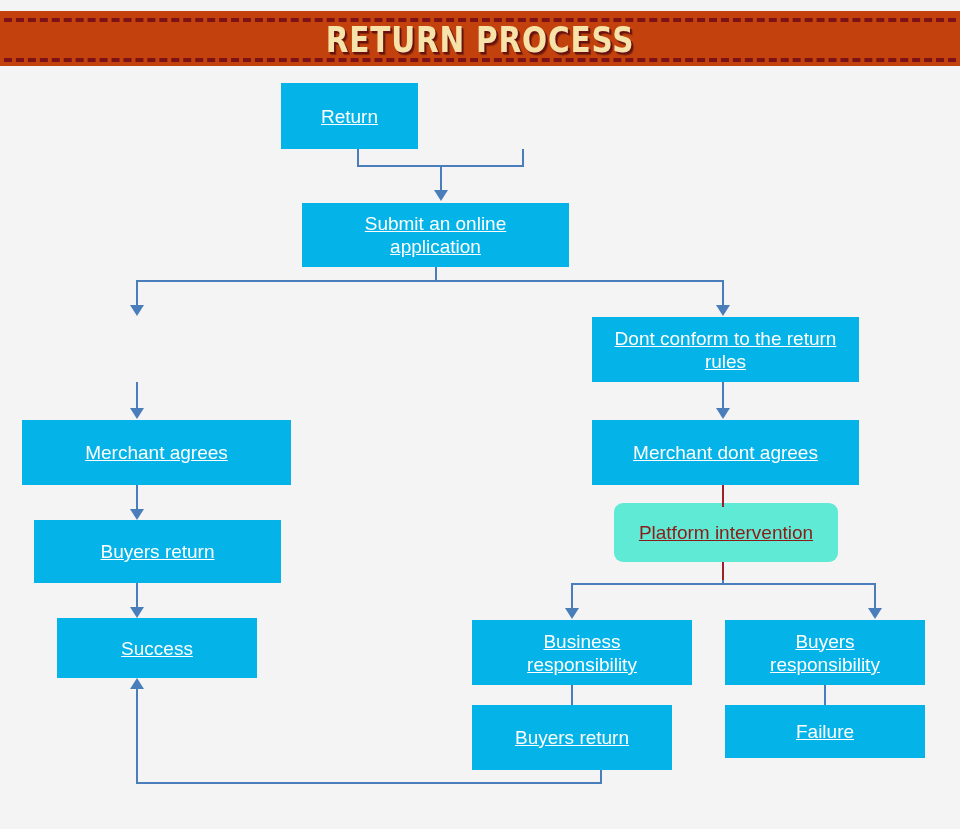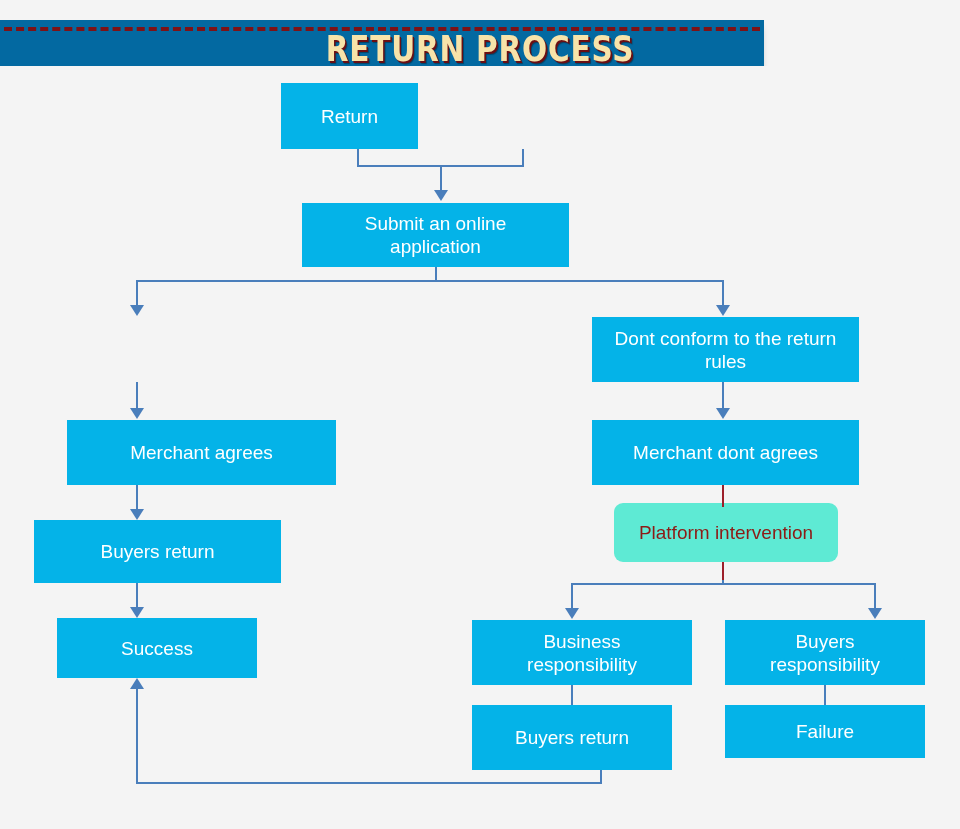--- a/index.html
+++ b/index.html
@@ -13,24 +13,24 @@
     height: 829px;
     background: #f4f4f4;
     overflow: hidden;
     font-family: "Liberation Sans", sans-serif;
   }
 
   
   #header-banner {
     position: absolute;
     left: 0;
-    top: 20px;
-    width: 764px;
+    top: 11px;
+    width: 960px;
     height: 58px;
-    background: #0369a1;
+    background: #c2410c;
     box-shadow: 0 5px 7px -3px rgba(0,0,0,0.30);
   }
   #header-banner::before,
   #header-banner::after {
     content: "";
     position: absolute;
     left: 4px;
     right: 4px;
     height: 0;
     border-top: 4px dashed #7d1216;
@@ -73,20 +73,21 @@
     align-items: center;
     justify-content: center;
     text-align: center;
     box-sizing: border-box;
     background: #04b3e8;
     color: #ffffff;
     font-size: 19px;
     line-height: 23px;
     padding: 2px 20px;
     z-index: 3;
+    text-decoration: underline;
   }
   .node.highlight {
     background: #5eead4;
     color: #8d1b16;
     border-radius: 9px;
   }
 
   
   .line-h, .line-v {
     position: absolute;
@@ -146,21 +147,21 @@
     <div class="line-h" style="left:136px; top:214px; width:588px;"></div>
     <div class="line-v" style="left:136px; top:214px; height:26px;"></div>
     <div class="arrow-down" style="left:130px; top:239px;"></div>
     <div class="line-v" style="left:722px; top:214px; height:26px;"></div>
     <div class="arrow-down" style="left:716px; top:239px;"></div>
 
 
     <div class="line-v" style="left:136px; top:316px; height:27px;"></div>
     <div class="arrow-down" style="left:130px; top:342px;"></div>
 
-    <div class="node" style="left:22px; top:354px; width:269px; height:65px;margin-left:45px;">
+    <div class="node" style="left:22px; top:354px; width:269px; height:65px;">
       <span>Merchant agrees</span>
     </div>
 
     <div class="line-v" style="left:136px; top:419px; height:25px;"></div>
     <div class="arrow-down" style="left:130px; top:443px;"></div>
 
     <div class="node" style="left:34px; top:454px; width:247px; height:63px;">
       <span>Buyers return</span>
     </div>
 

